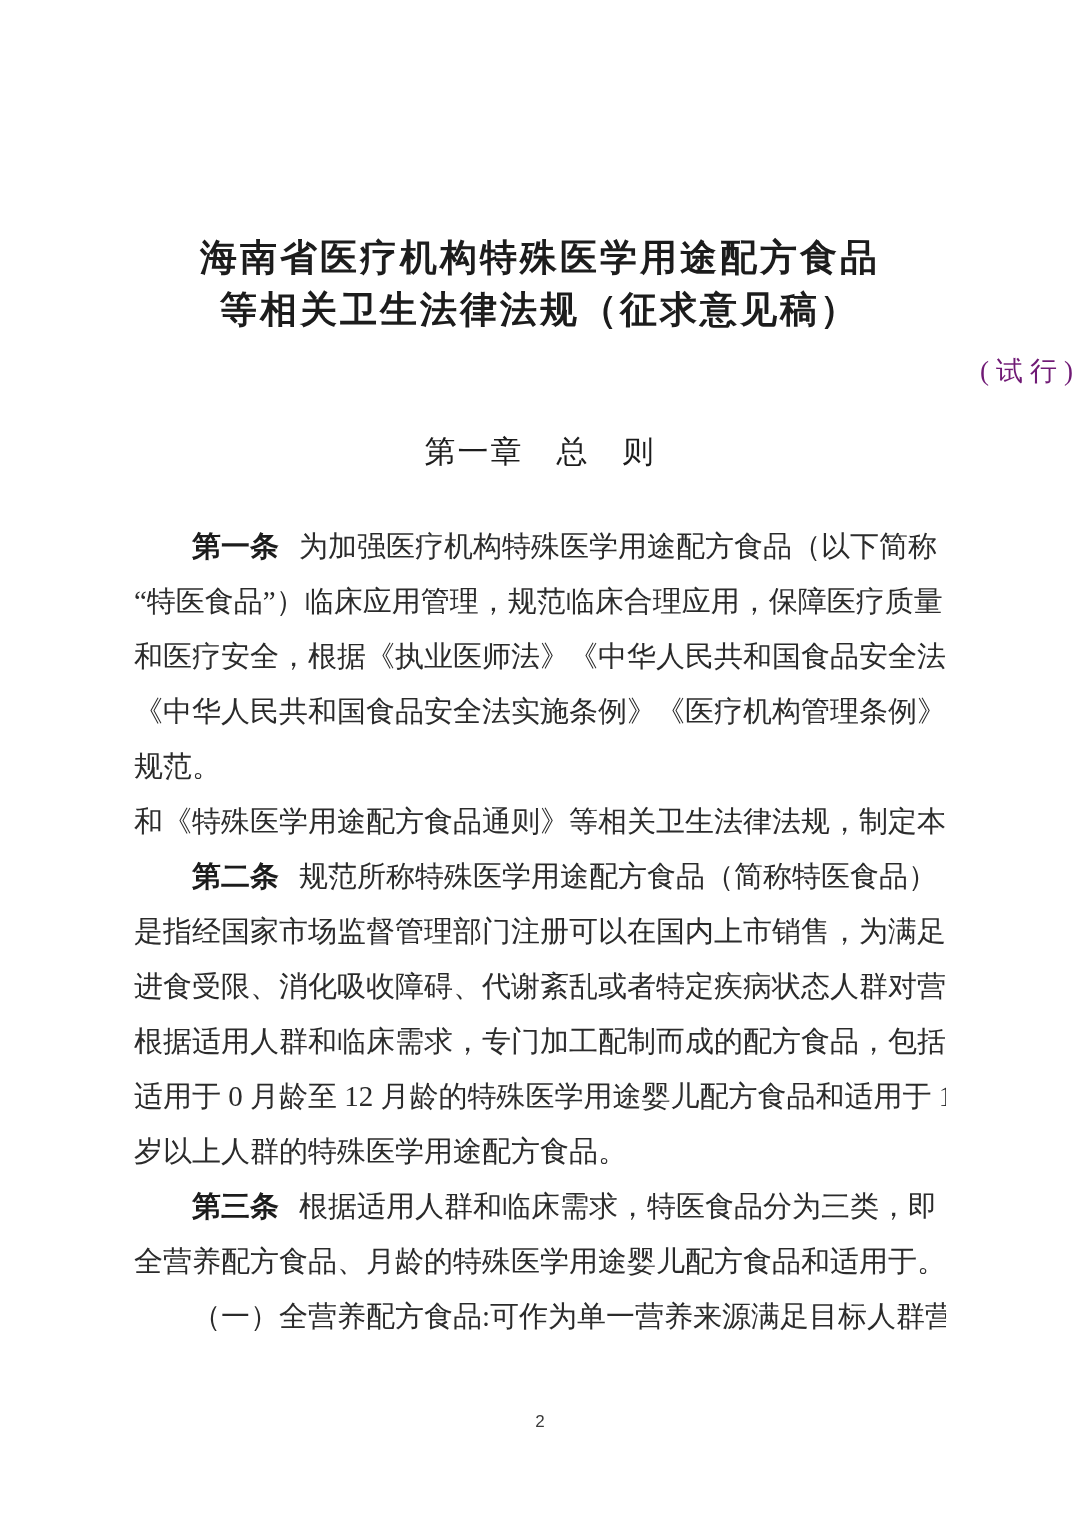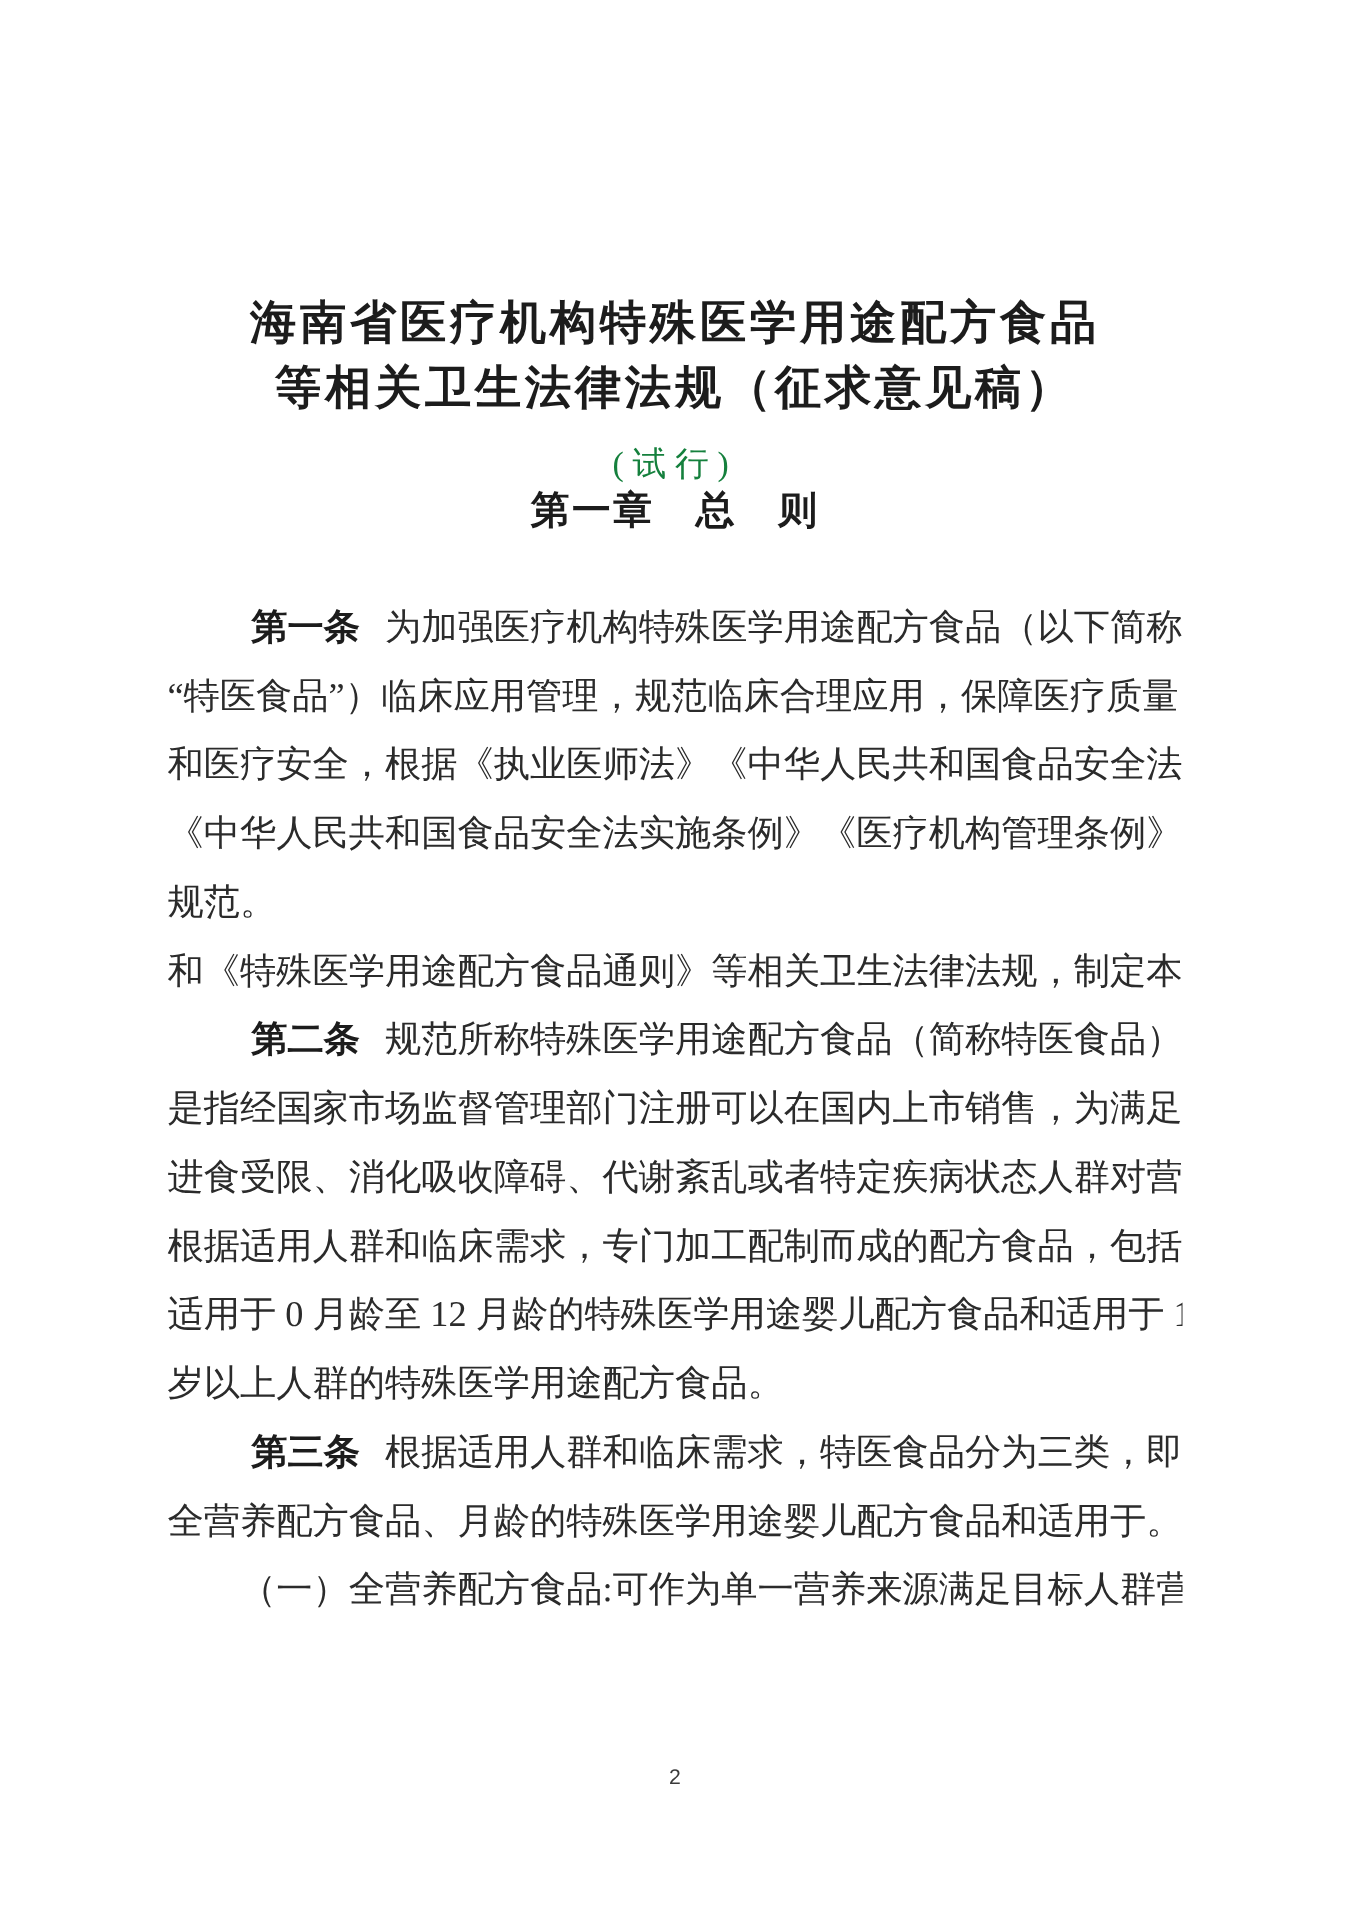--- a/index.html
+++ b/index.html
@@ -21,50 +21,50 @@
     text-align: center;
     font-family: Liberation Sans, sans-serif;
     font-weight: 700;
     font-size: 37px;
     line-height: 52px;
     letter-spacing: 3px;
     color: #1c1c1c;
   }
   .subtitle {
     margin-top: 18px;
-    text-align: center;
+    text-align: right;
     font-size: 27px;
     line-height: 34px;
     letter-spacing: 7px;
-    color: #15803d;
+    color: #701a75;
   }
   .chapter-heading {
+    margin-top: 44px;
     text-align: center;
     font-family: "Liberation Sans", sans-serif;
-    font-weight: 700;
+    font-weight: 400;
     font-size: 31px;
     line-height: 40px;
     letter-spacing: 2px;
     color: #1c1c1c;
   }
   .body-text {
     margin: 47px auto 0 auto;
     width: 812px;
     font-size: 29px;
     line-height: 55px;
     color: #2b2b2b;
   }
   .line {
     height: 55px;
     white-space: pre;
     overflow: hidden;
   }
   .line.indent {
     padding-left: 58px;
-    text-align: right;
   }
   .lead-prefix {
     font-family: "Liberation Sans", sans-serif;
     font-weight: 700;
     color: #1c1c1c;
   }
   .lead-prefix:not(:empty) {
     margin-right: 20px;
   }
   .page-number {

